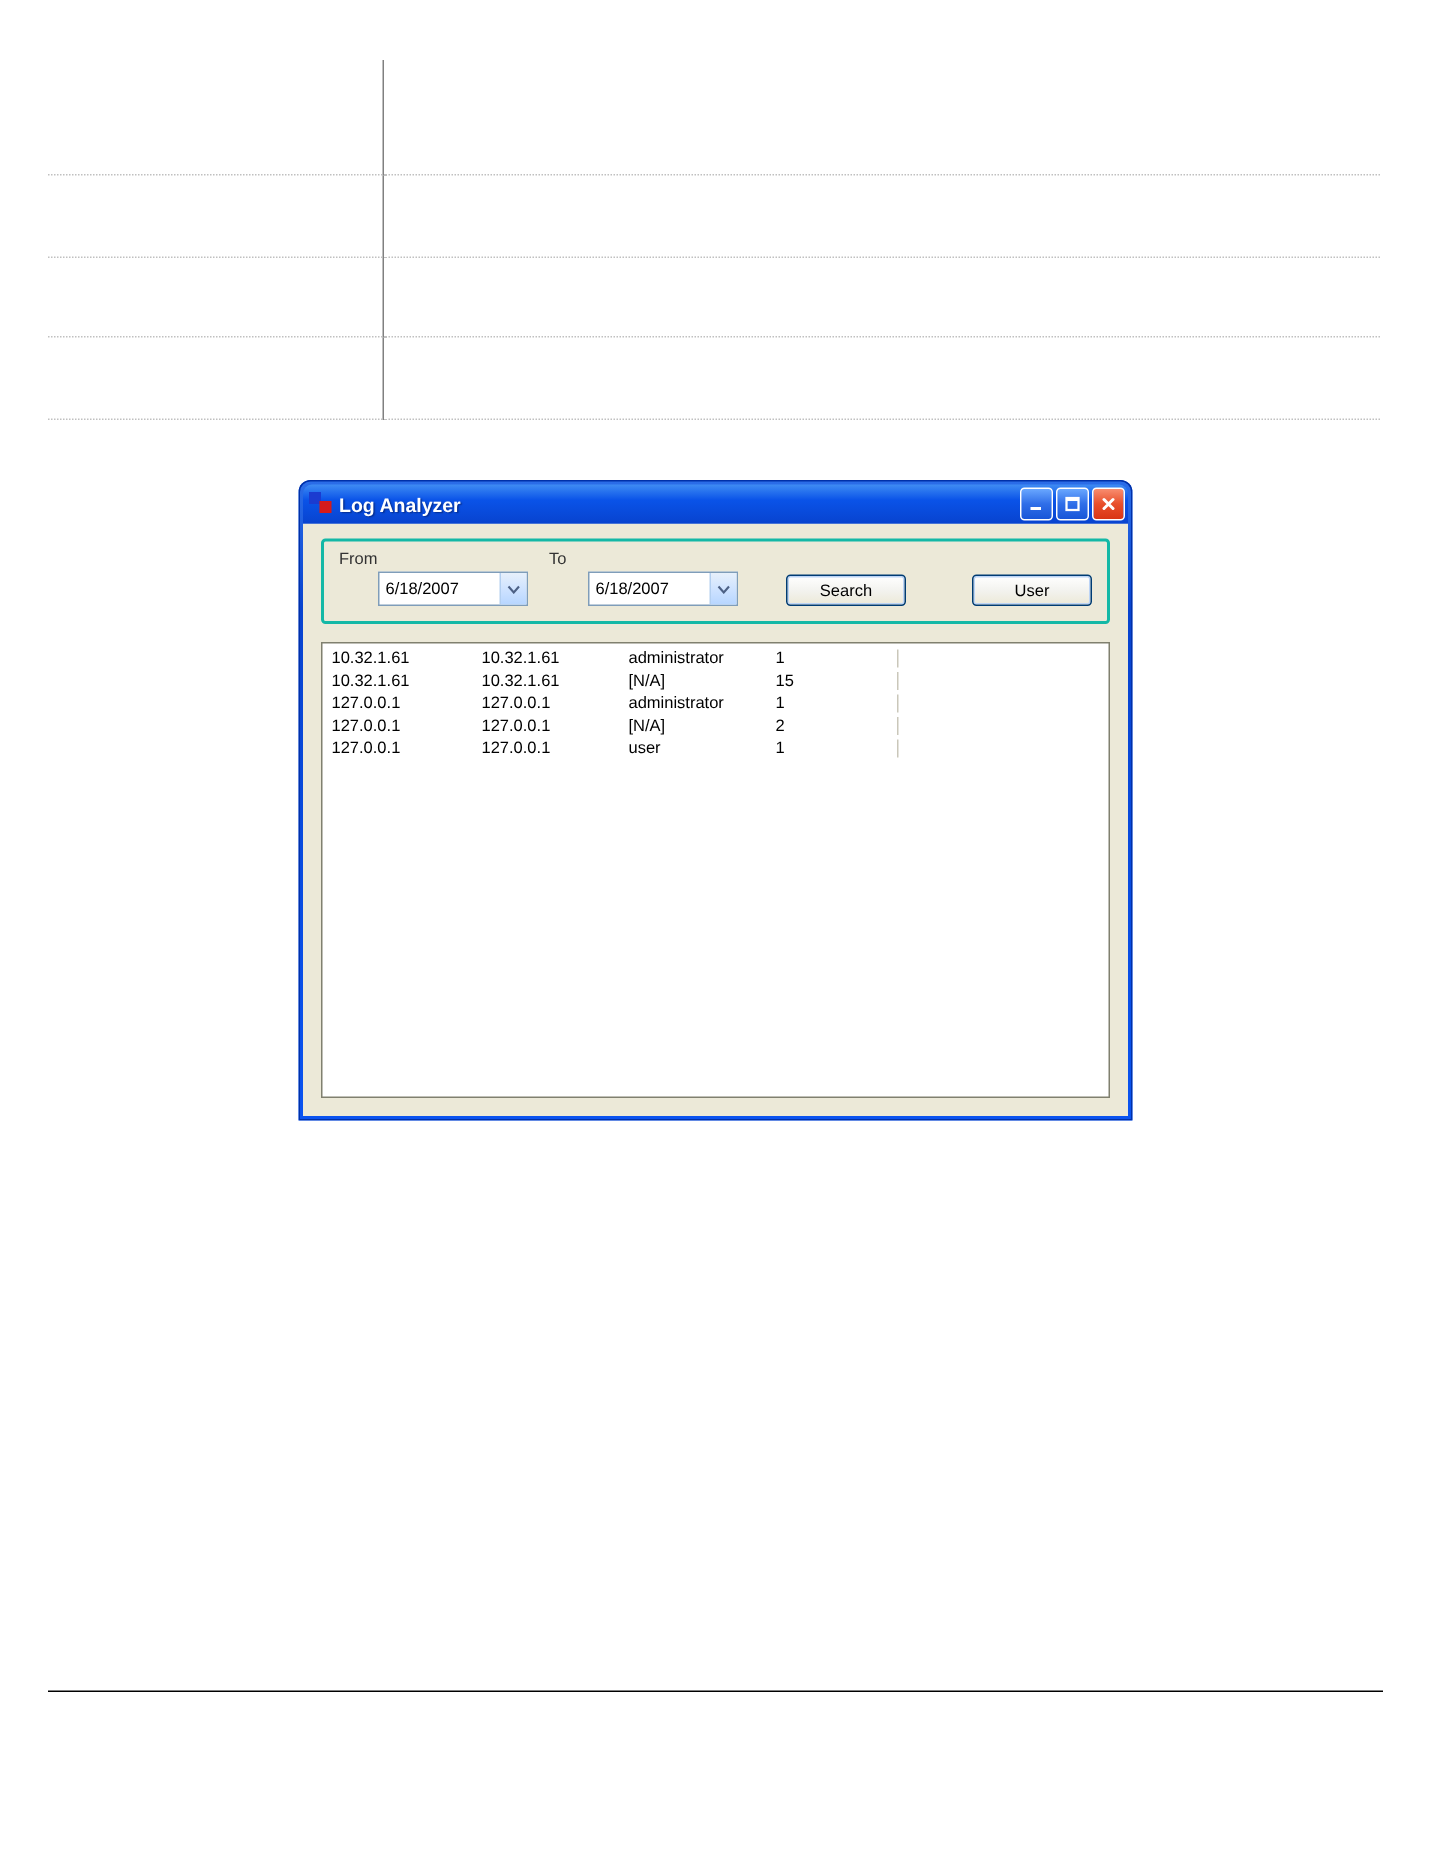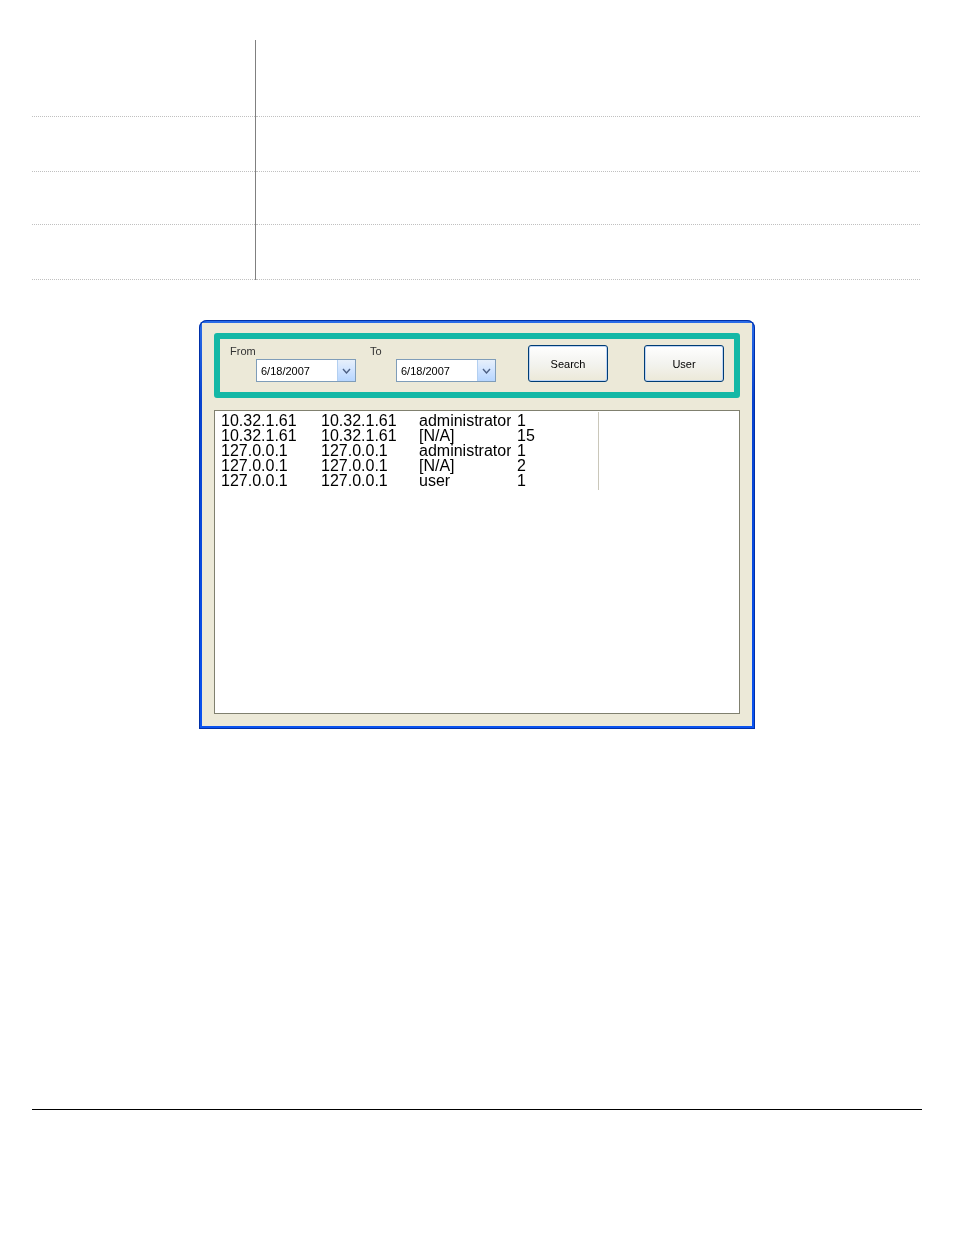--- a/index.html
+++ b/index.html
@@ -90,21 +90,21 @@
     background: linear-gradient(to bottom, #f88d6f 0%, #e84f2b 50%, #d93515 100%);
   }
   .win-btn svg { display:block; }
 
   .client {
     background: #ece9d8;
     padding: 10px 12px 12px 12px;
   }
 
   .toolbar {
-    border: 6px solid #14b8a6;
+    border: 2px solid #14b8a6;
     border-radius: 3px;
     background: #ece9d8;
     padding: 6px 10px 10px 10px;
     display: flex;
     align-items: flex-end;
     gap: 14px;
   }
   .tb-field {
     display: flex;
     flex-direction: column;
@@ -135,21 +135,21 @@
   }
   .date-drop {
     width: 17px;
     background: linear-gradient(to bottom, #e7f0fb 0%, #cfe3ff 50%, #b7d6ff 100%);
     border-left: 1px solid #b3cff0;
     display: flex; align-items:center; justify-content:center;
   }
   .date-drop svg { display:block; }
 
   .btn {
-    height: 37px;
+    height: 21px;
     min-width: 80px;
     padding: 0 12px;
     border: 1px solid #003c74;
     border-radius: 3px;
     background: linear-gradient(to bottom, #ffffff 0%, #f3f3ef 50%, #ece9d8 100%);
     font-family: Tahoma, Arial, sans-serif;
     font-size: 11px;
     color: #000;
     cursor: pointer;
     box-shadow: 0 0 0 1px #bcd4f6 inset;
@@ -186,21 +186,21 @@
   .c-fill { flex:1; border-right:none; }
 
   .lv-body { padding: 2px 0; }
   .lv-row {
     display: flex;
     height: 15px;
     align-items: center;
   }
   .lv-row span {
     padding: 0 6px;
-    font-size: 16px;
+    font-size: 11px;
     box-sizing: border-box;
     white-space: nowrap;
     overflow: hidden;
   }
 </style>
 </head>
 <body>
 
 <table class="top-table">
   <tbody>
@@ -218,20 +218,45 @@
       </tr>
   <tr class="r4">
         <td class="col1"></td>
         <td class="col2"></td>
       </tr>
 </tbody>
   </table>
 
 <div class="window-wrap">
   <div class="window">
+    <div class="titlebar">
+      <div class="title-icon">
+        <div class="sq b"></div>
+        <div class="sq r"></div>
+      </div>
+      <div class="title-text">Log Analyzer</div>
+      <div class="win-controls">
+        <div class="win-btn blue">
+          <svg width="12" height="12" viewBox="0 0 12 12">
+              <rect x="2" y="8" width="7" height="2" fill="#fff"></rect>
+            </svg>
+        </div>
+        <div class="win-btn blue">
+          <svg width="12" height="12" viewBox="0 0 12 12">
+              <rect x="2" y="2" width="8" height="8" fill="none" stroke="#fff" stroke-width="1.5"></rect>
+              <rect x="2" y="2" width="8" height="2" fill="#fff"></rect>
+            </svg>
+        </div>
+        <div class="win-btn red">
+          <svg width="12" height="12" viewBox="0 0 12 12">
+              <path d="M3 3 L9 9 M9 3 L3 9" stroke="#fff" stroke-width="2" stroke-linecap="round"></path>
+            </svg>
+        </div>
+      </div>
+    </div>
 
     <div class="client">
 
       <div class="toolbar">
         <div class="tb-field">
           <div class="tb-label">From</div>
           <div class="date-box">
             <input class="date-input" type="text" value="6/18/2007" style="">
             <div class="date-drop">
               <svg width="9" height="6" viewBox="0 0 9 6">

